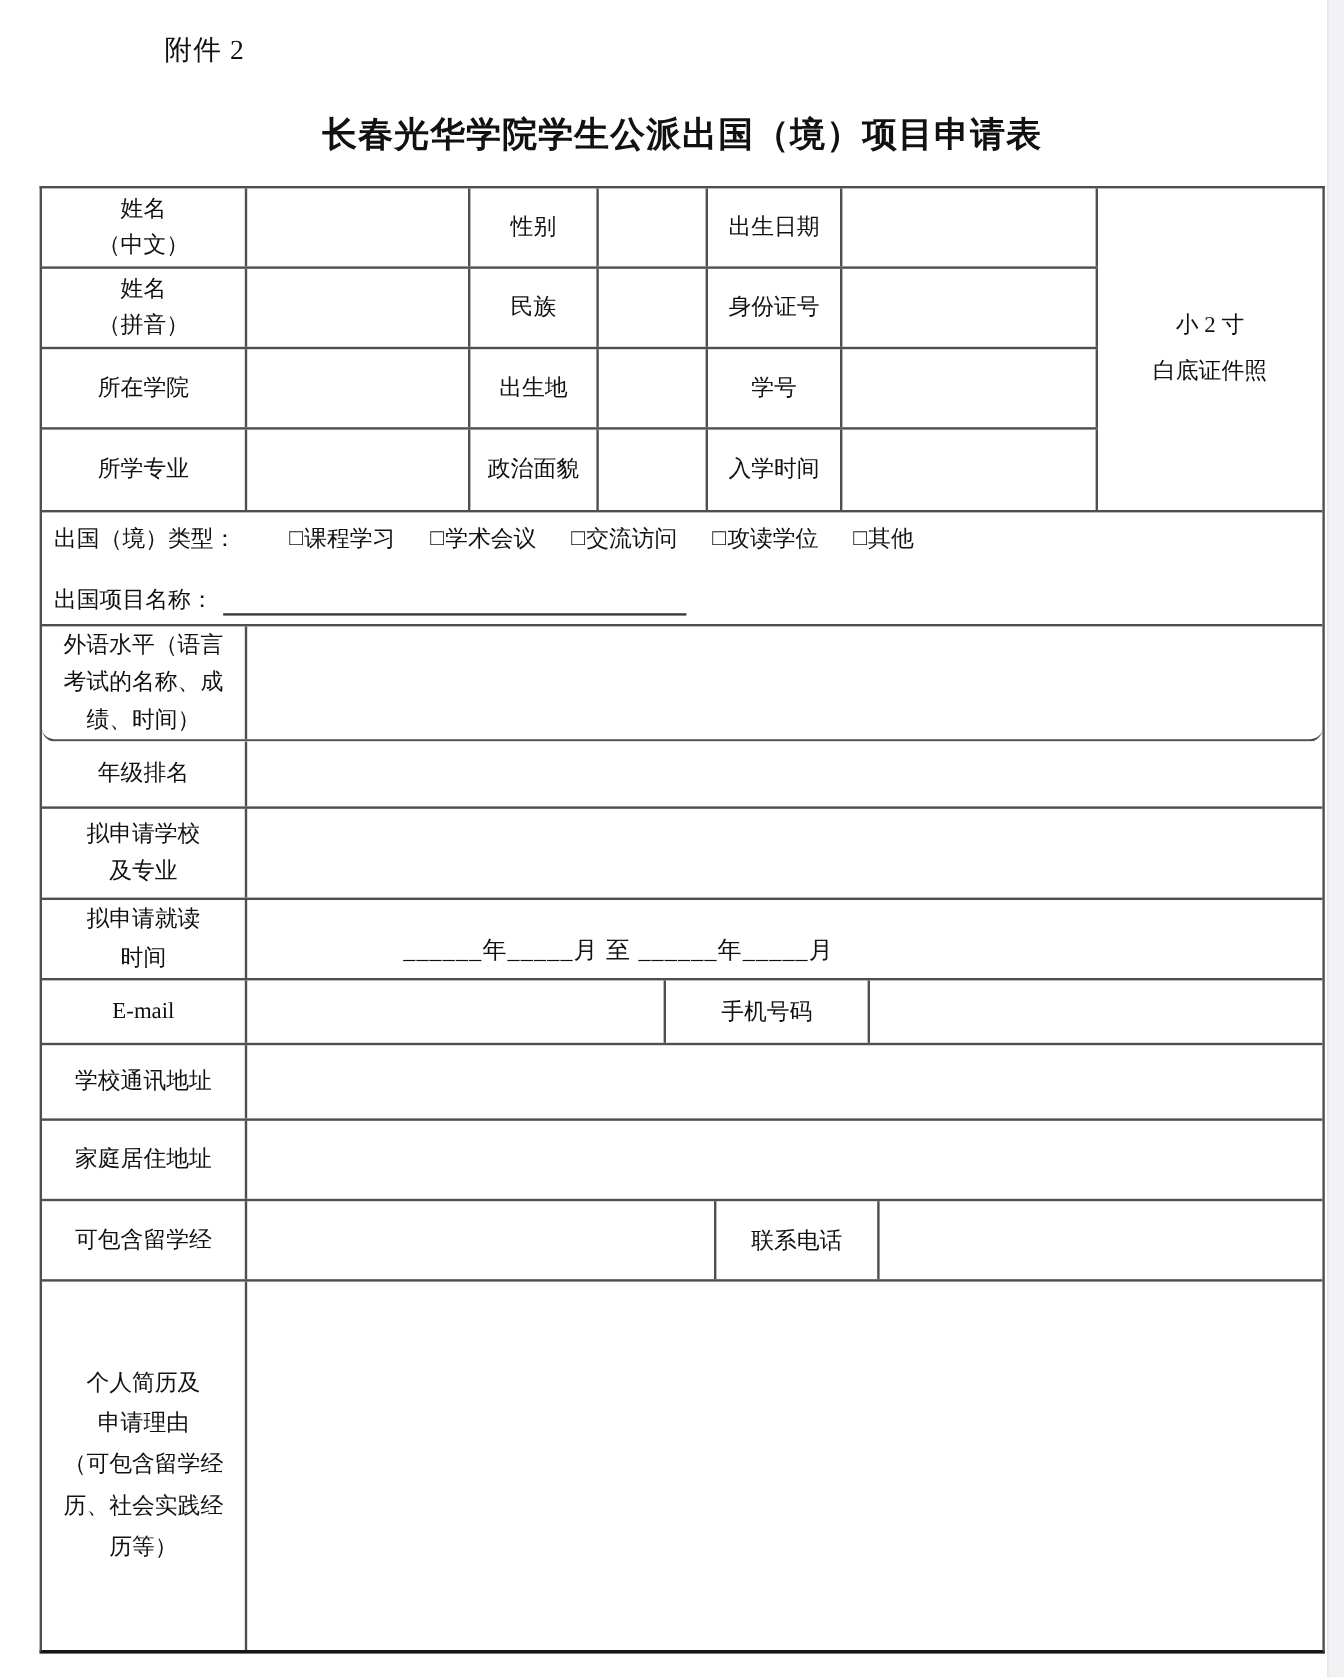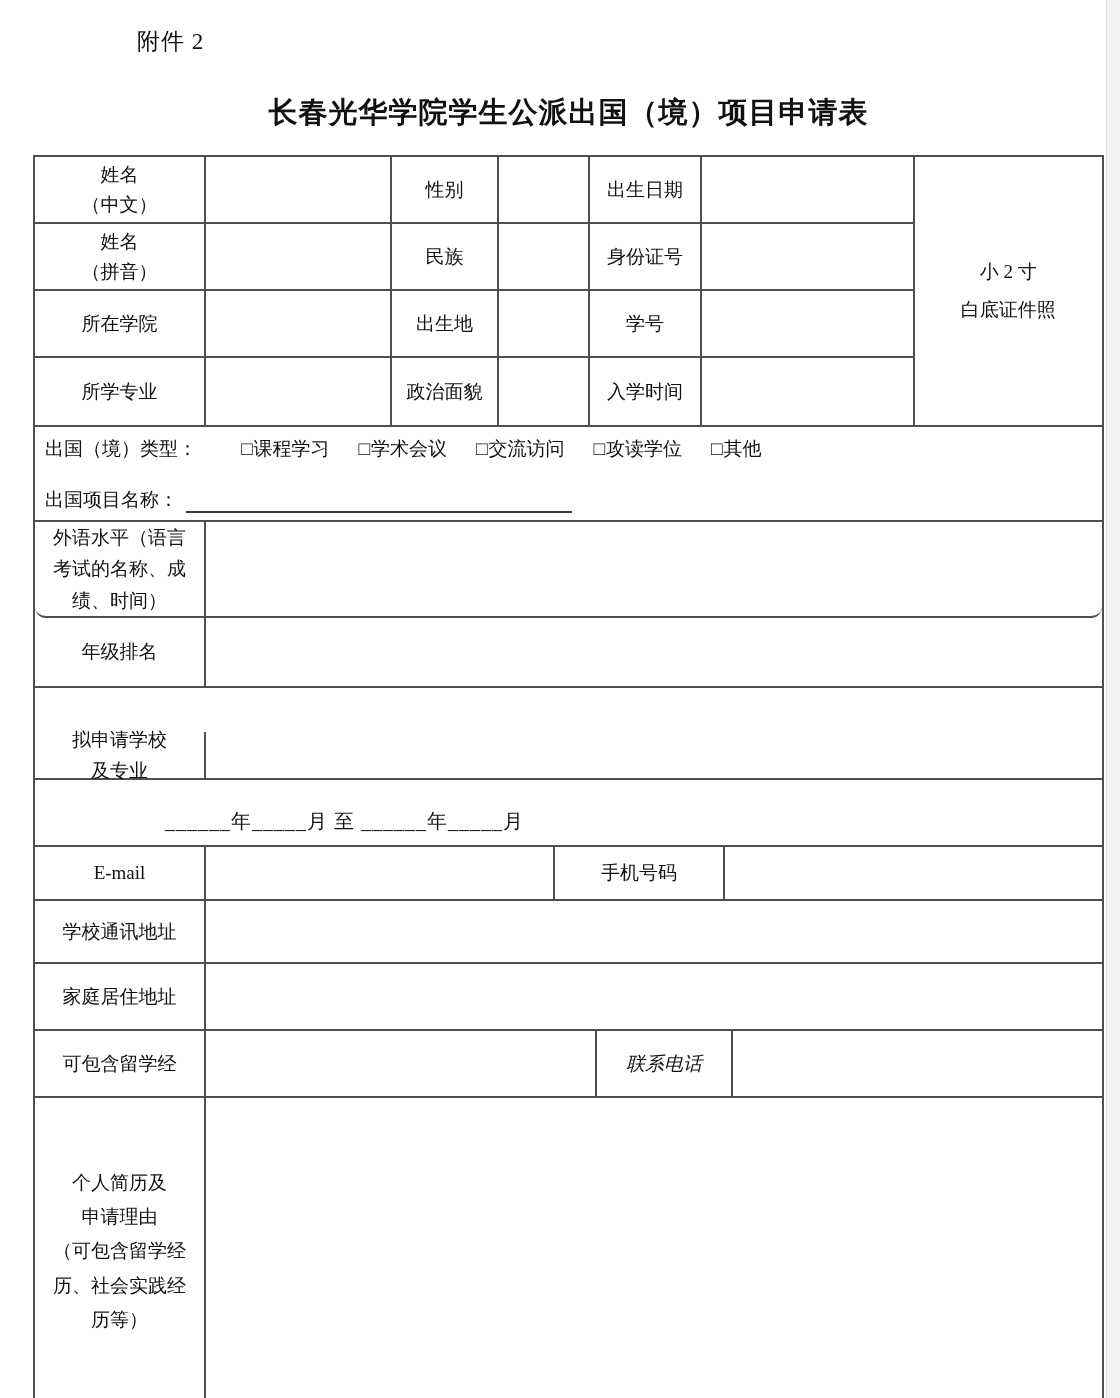--- a/index.html
+++ b/index.html
@@ -77,23 +77,23 @@
   }
   .vcell{flex:1;}
   .mlabel{
     border-right:2px solid var(--line);
     display:flex;align-items:center;justify-content:center;text-align:center;
   }
   .mvalue{border-right:2px solid var(--line);}
   .email-v{flex:0 0 349px;}
   .email-pl{flex:0 0 170px;}
   .emg-v{flex:0 0 391px;}
-  .emg-pl{flex:0 0 136px;font-style:italic;}
-  .h54{height:54px;}  .h63{height:63px;}  .h66{height:70px;}
-  .h67{height:67px;}  .h68{height:48px;margin-top:44px;}  .h96{height:96px;border-radius:11px;}
+  .emg-pl{flex:0 0 136px;}
+  .h54{height:54px;}  .h63{height:63px;}  .h66{height:56px;}
+  .h67{height:67px;}  .h68{height:76px;}  .h96{height:96px;border-radius:11px;}
   .h307{height:307px;}
   .resume-label{line-height:1.8;}
   .period-cell{
     display:flex;align-items:flex-end;justify-content:flex-start;
     padding:0 0 10px 130px;font-size:20px;letter-spacing:1px;
   }
 </style>
 </head>
 <body>
 
@@ -195,20 +195,22 @@
       <div class="vcell"></div>
     </div>
 
     <div class="frow h68">
       <div class="lcell">拟申请学校
 及专业</div>
       <div class="vcell"></div>
     </div>
 
     <div class="frow h67">
+      <div class="lcell">拟申请就读
+时间</div>
       <div class="vcell period-cell">______年_____月  至   ______年_____月</div>
     </div>
 
     <div class="frow h54">
       <div class="lcell">E-mail</div>
       <div class="mvalue email-v"></div>
       <div class="mlabel email-pl">手机号码</div>
       <div class="vcell"></div>
     </div>
 

